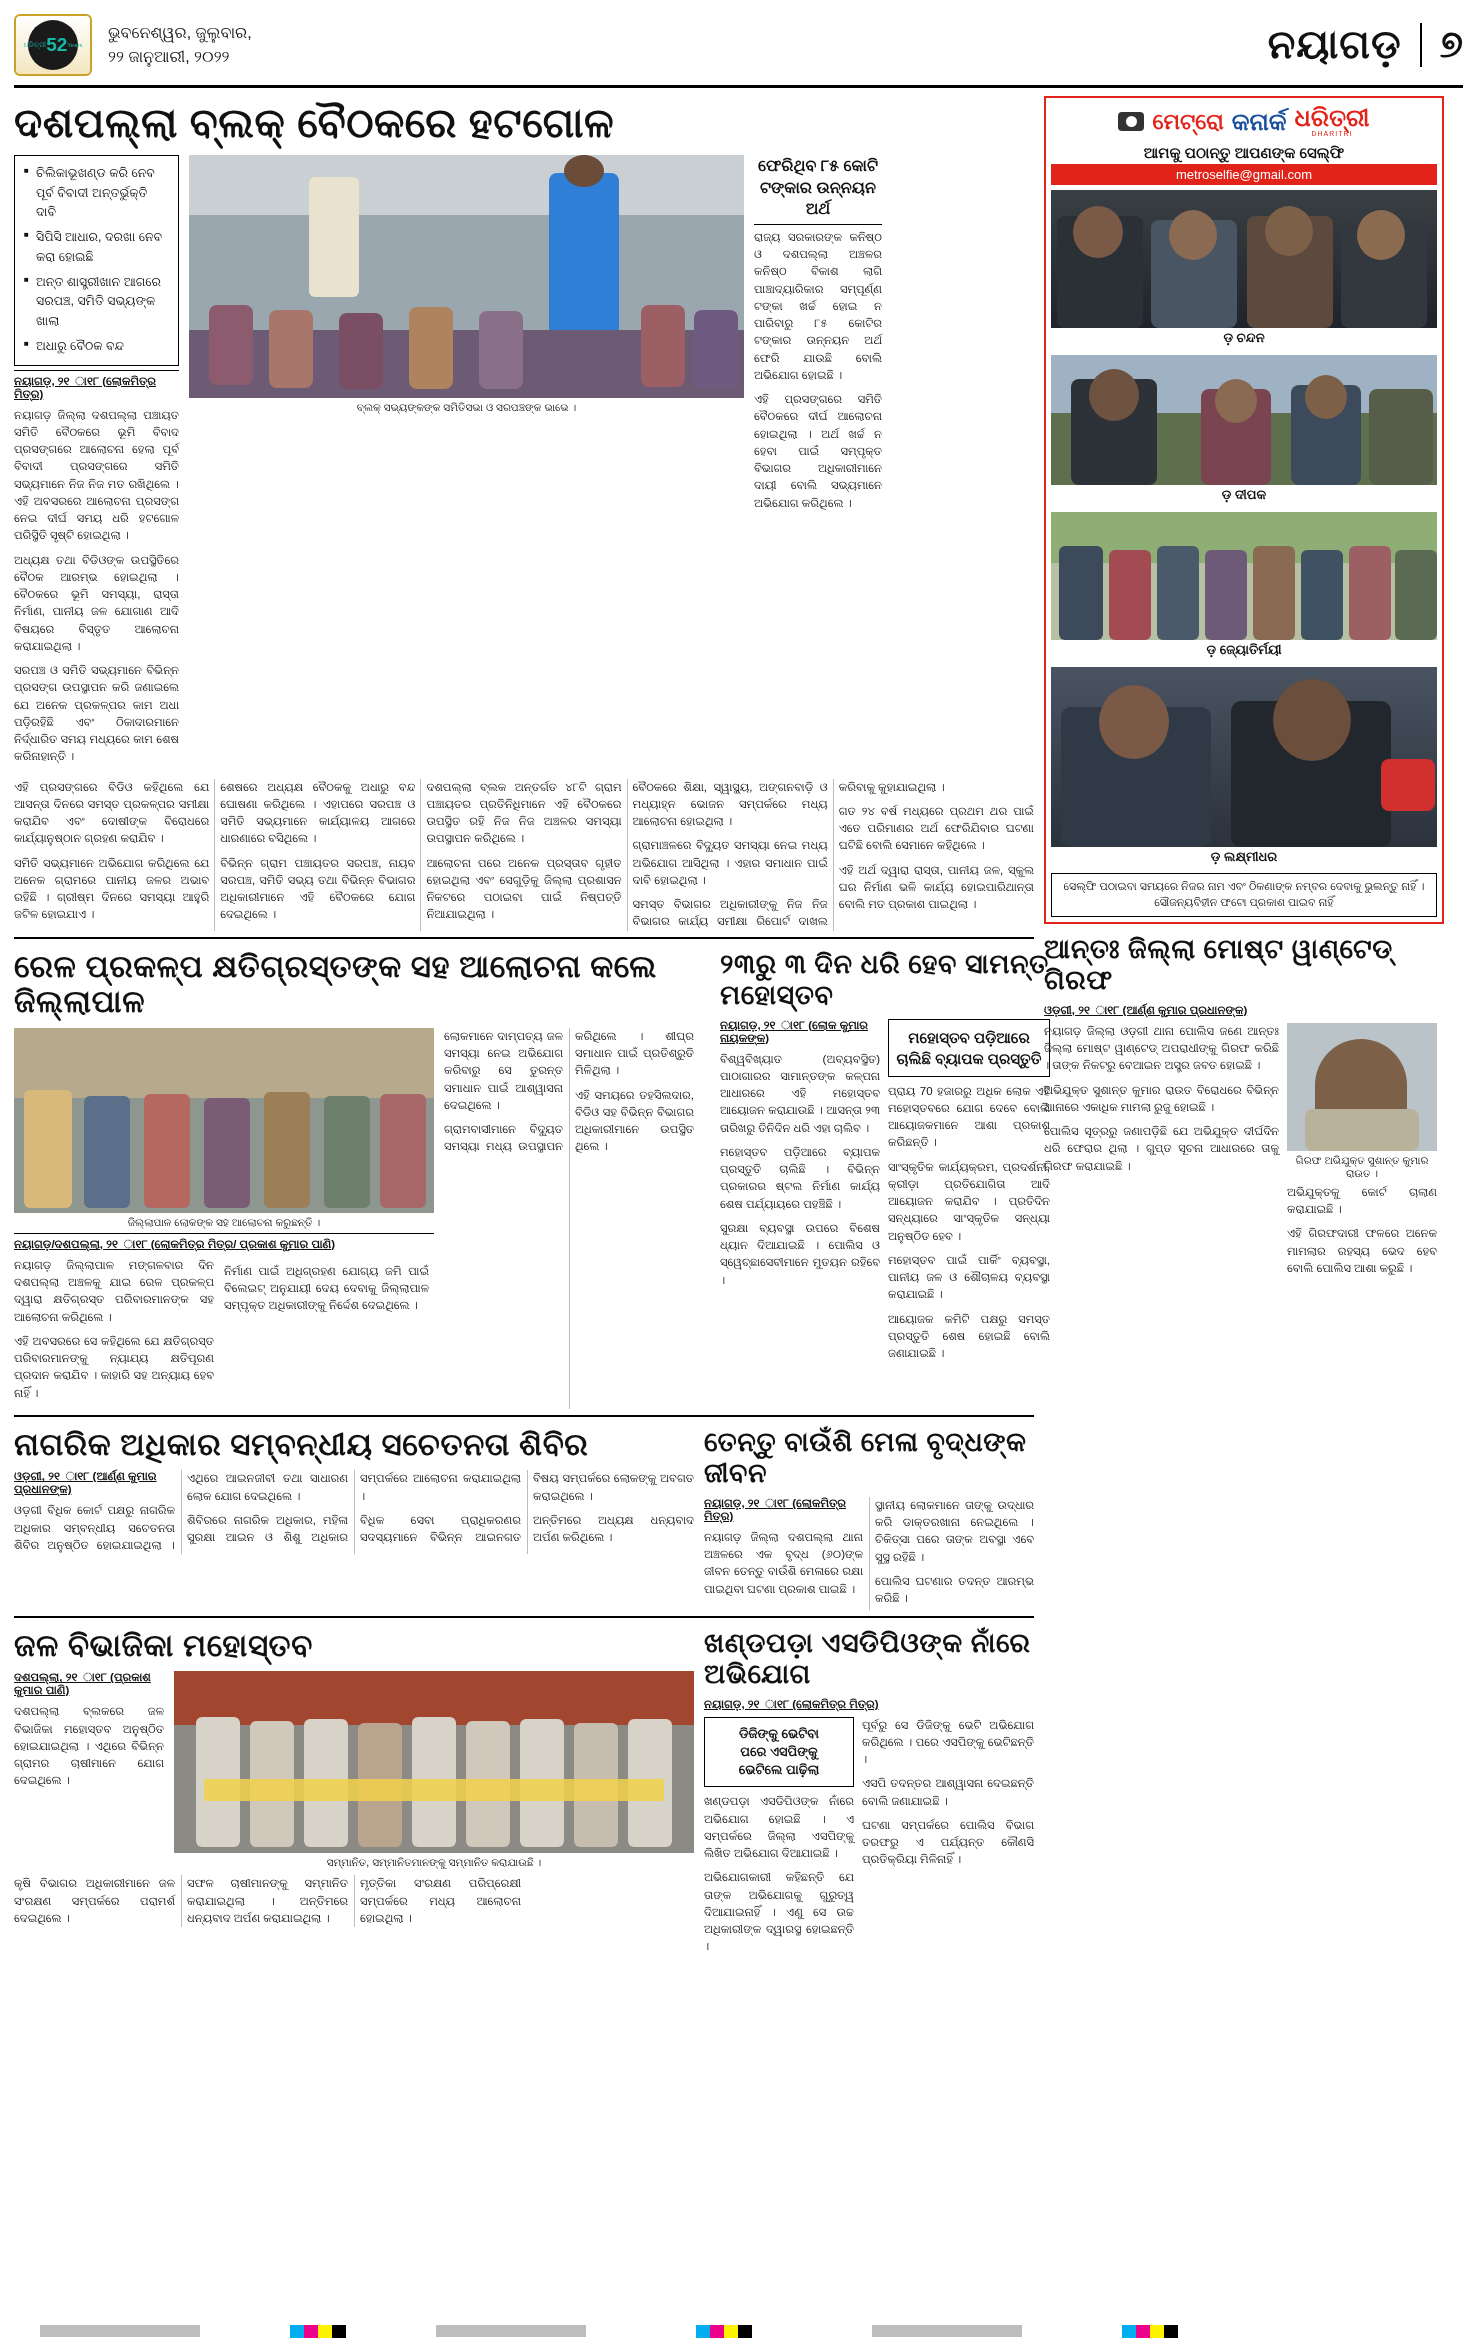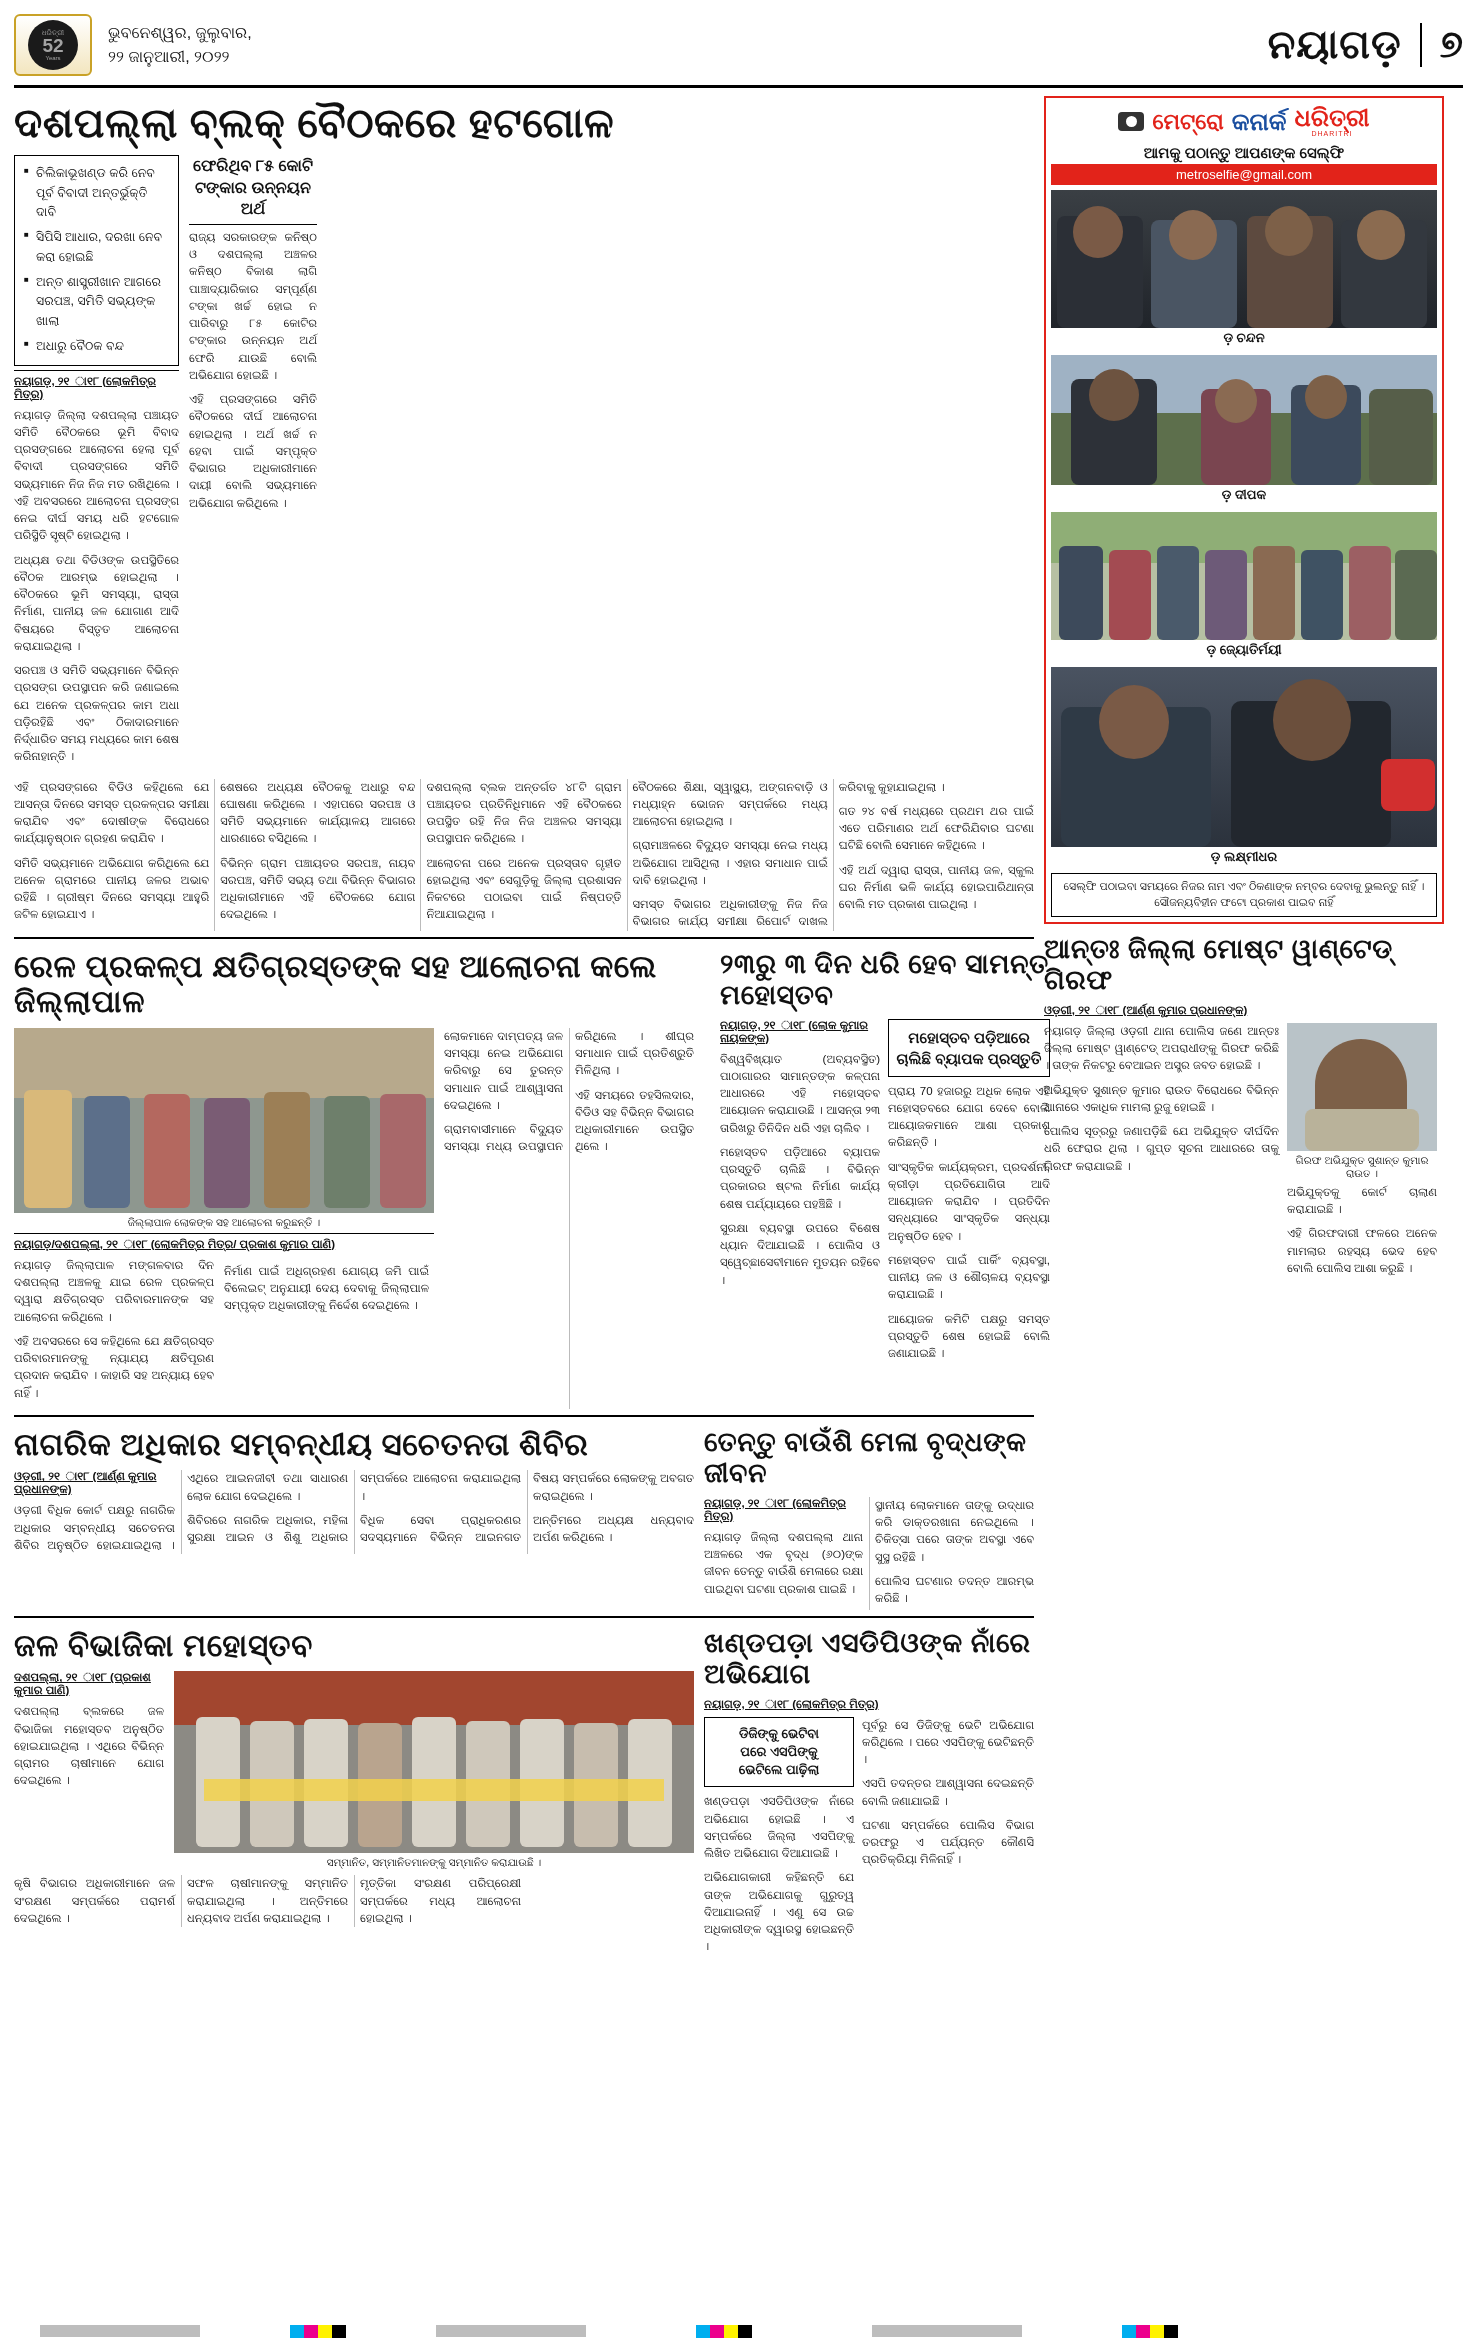--- a/index.html
+++ b/index.html
@@ -15,22 +15,22 @@
   .page { width:1477px; height:2339px; position:relative; padding:10px 14px 0 14px; }
 
   
   .masthead { display:flex; align-items:center; border-bottom:3px solid #000; padding-bottom:6px; height:78px; }
   .logo-badge {
     width:78px;height:62px;border:2px solid #c9a227;border-radius:6px;
     background:linear-gradient(#fff,#f3e6bf);
     display:flex;flex-direction:column;align-items:center;justify-content:center;
     margin-right:16px;
   }
-  .logo-badge .ring { width:50px;height:50px;border-radius:50%;background:#1a1a1a;color:#a3a3a3;
-      display:flex;flex-direction:column;align-items:center;justify-content:center;line-height:1; }
+  .logo-badge .ring { width:50px;height:50px;border-radius:50%;background:#1a1a1a;color:#14b8a6;
+      display:flex;align-items:center;justify-content:center;line-height:1; }
   .logo-badge .ring .t { font-size:7px; letter-spacing:.2px;}
   .logo-badge .ring .n { font-size:19px;font-weight:bold;}
   .logo-badge .ring .y { font-size:6px;}
   .mast-place { font-size:16px; line-height:1.5; }
   .mast-right { margin-left:auto; display:flex; align-items:center; }
   .mast-title { font-size:40px; font-weight:bold; letter-spacing:1px; }
   .mast-sep { width:2px; height:44px; background:#000; margin:0 18px; }
   .mast-page { font-size:38px; font-weight:bold; }
 
   
@@ -123,20 +123,40 @@
             <div>ଅନ୍ତ ଶାସ୍ତ୍ରୀଖାନ ଆଗରେ ସରପଞ୍ଚ, ସମିତି ସଭ୍ୟଙ୍କ ଖାଲା</div>
             <div style="margin-bottom:0;">ଅଧାରୁ ବୈଠକ ବନ୍ଦ</div>
           </div>
           <div class="thin"></div>
           <div class="dateline">ନୟାଗଡ଼, ୨୧ ା୧୮ (ଲୋକମିତ୍ର ମିତ୍ର)</div>
           <p class="body">ନୟାଗଡ଼ ଜିଲ୍ଲା ଦଶପଲ୍ଲା ପଞ୍ଚାୟତ ସମିତି ବୈଠକରେ ଭୂମି ବିବାଦ ପ୍ରସଙ୍ଗରେ ଆଲୋଚନା ହେଲା ପୂର୍ବ ବିବାଦୀ ପ୍ରସଙ୍ଗରେ ସମିତି ସଭ୍ୟମାନେ ନିଜ ନିଜ ମତ ରଖିଥିଲେ । ଏହି ଅବସରରେ ଆଲୋଚନା ପ୍ରସଙ୍ଗ ନେଇ ଦୀର୍ଘ ସମୟ ଧରି ହଟଗୋଳ ପରିସ୍ଥିତି ସୃଷ୍ଟି ହୋଇଥିଲା ।</p>
           <p class="body">ଅଧ୍ୟକ୍ଷ ତଥା ବିଡିଓଙ୍କ ଉପସ୍ଥିତିରେ ବୈଠକ ଆରମ୍ଭ ହୋଇଥିଲା । ବୈଠକରେ ଭୂମି ସମସ୍ୟା, ରାସ୍ତା ନିର୍ମାଣ, ପାନୀୟ ଜଳ ଯୋଗାଣ ଆଦି ବିଷୟରେ ବିସ୍ତୃତ ଆଲୋଚନା କରାଯାଇଥିଲା ।</p>
           <p class="body">ସରପଞ୍ଚ ଓ ସମିତି ସଭ୍ୟମାନେ ବିଭିନ୍ନ ପ୍ରସଙ୍ଗ ଉପସ୍ଥାପନ କରି ଜଣାଇଲେ ଯେ ଅନେକ ପ୍ରକଳ୍ପର କାମ ଅଧା ପଡ଼ିରହିଛି ଏବଂ ଠିକାଦାରମାନେ ନିର୍ଦ୍ଧାରିତ ସମୟ ମଧ୍ୟରେ କାମ ଶେଷ କରିନାହାନ୍ତି ।</p>
         </div>
 
+        <div style="width:555px;">
+          <div class="photo" style="height:243px;background:linear-gradient(#9fb0b8,#7d8a93);">
+            <div class="ph-inner">
+              <div class="band" style="left:0;top:0;width:100%;height:60px;background:#c9cfd2;"></div>
+              <div class="band" style="left:0;top:60px;width:100%;height:115px;background:#9aa7ae;"></div>
+              <div class="band" style="left:120px;top:22px;width:50px;height:120px;background:#e8e2cf;border-radius:6px;"></div>
+              <div class="band" style="left:360px;top:18px;width:70px;height:165px;background:#2f7fd6;border-radius:8px;"></div>
+              <div class="band" style="left:375px;top:0px;width:40px;height:32px;background:#6b4c38;border-radius:50%;"></div>
+              <div class="band" style="left:0;top:175px;width:100%;height:68px;background:#6d5a74;"></div>
+              <div class="band" style="left:20px;top:150px;width:44px;height:80px;background:#8d5b6e;border-radius:8px;"></div>
+              <div class="band" style="left:80px;top:155px;width:44px;height:78px;background:#a8766b;border-radius:8px;"></div>
+              <div class="band" style="left:150px;top:158px;width:44px;height:76px;background:#7b4f63;border-radius:8px;"></div>
+              <div class="band" style="left:220px;top:152px;width:44px;height:82px;background:#b0835f;border-radius:8px;"></div>
+              <div class="band" style="left:290px;top:156px;width:44px;height:78px;background:#8a6f88;border-radius:8px;"></div>
+              <div class="band" style="left:452px;top:150px;width:44px;height:82px;background:#9c5f63;border-radius:8px;"></div>
+              <div class="band" style="left:505px;top:155px;width:44px;height:78px;background:#6f5b82;border-radius:8px;"></div>
+            </div>
+          </div>
+          <div class="cap">ବ୍ଲକ୍ ସଭ୍ୟଙ୍କଙ୍କ ସମିତିସଭା ଓ ସରପଞ୍ଚଙ୍କ ଭାଭେ ।</div>
+        </div>
 
         <div style="width:128px;">
           <div style="font-size:16px;font-weight:bold;line-height:1.35;text-align:center;">
             <div>ଫେରିଥିବ ୮୫ କୋଟି</div>
             <div>ଟଙ୍କାର ଉନ୍ନୟନ ଅର୍ଥ</div>
           </div>
           <div class="thin"></div>
           <p class="body">ରାଜ୍ୟ ସରକାରଙ୍କ କନିଷ୍ଠ ଓ ଦଶପଲ୍ଲା ଅଞ୍ଚଳର କନିଷ୍ଠ ବିକାଶ ଲାଗି ପାଞ୍ଚାଦ୍ୟାରିକାର ସମ୍ପୂର୍ଣ୍ଣ ଟଙ୍କା ଖର୍ଚ୍ଚ ହୋଇ ନ ପାରିବାରୁ ୮୫ କୋଟିର ଟଙ୍କାର ଉନ୍ନୟନ ଅର୍ଥ ଫେରି ଯାଉଛି ବୋଲି ଅଭିଯୋଗ ହୋଇଛି ।</p>
           <p class="body">ଏହି ପ୍ରସଙ୍ଗରେ ସମିତି ବୈଠକରେ ଦୀର୍ଘ ଆଲୋଚନା ହୋଇଥିଲା । ଅର୍ଥ ଖର୍ଚ୍ଚ ନ ହେବା ପାଇଁ ସମ୍ପୃକ୍ତ ବିଭାଗର ଅଧିକାରୀମାନେ ଦାୟୀ ବୋଲି ସଭ୍ୟମାନେ ଅଭିଯୋଗ କରିଥିଲେ ।</p>
         </div>

